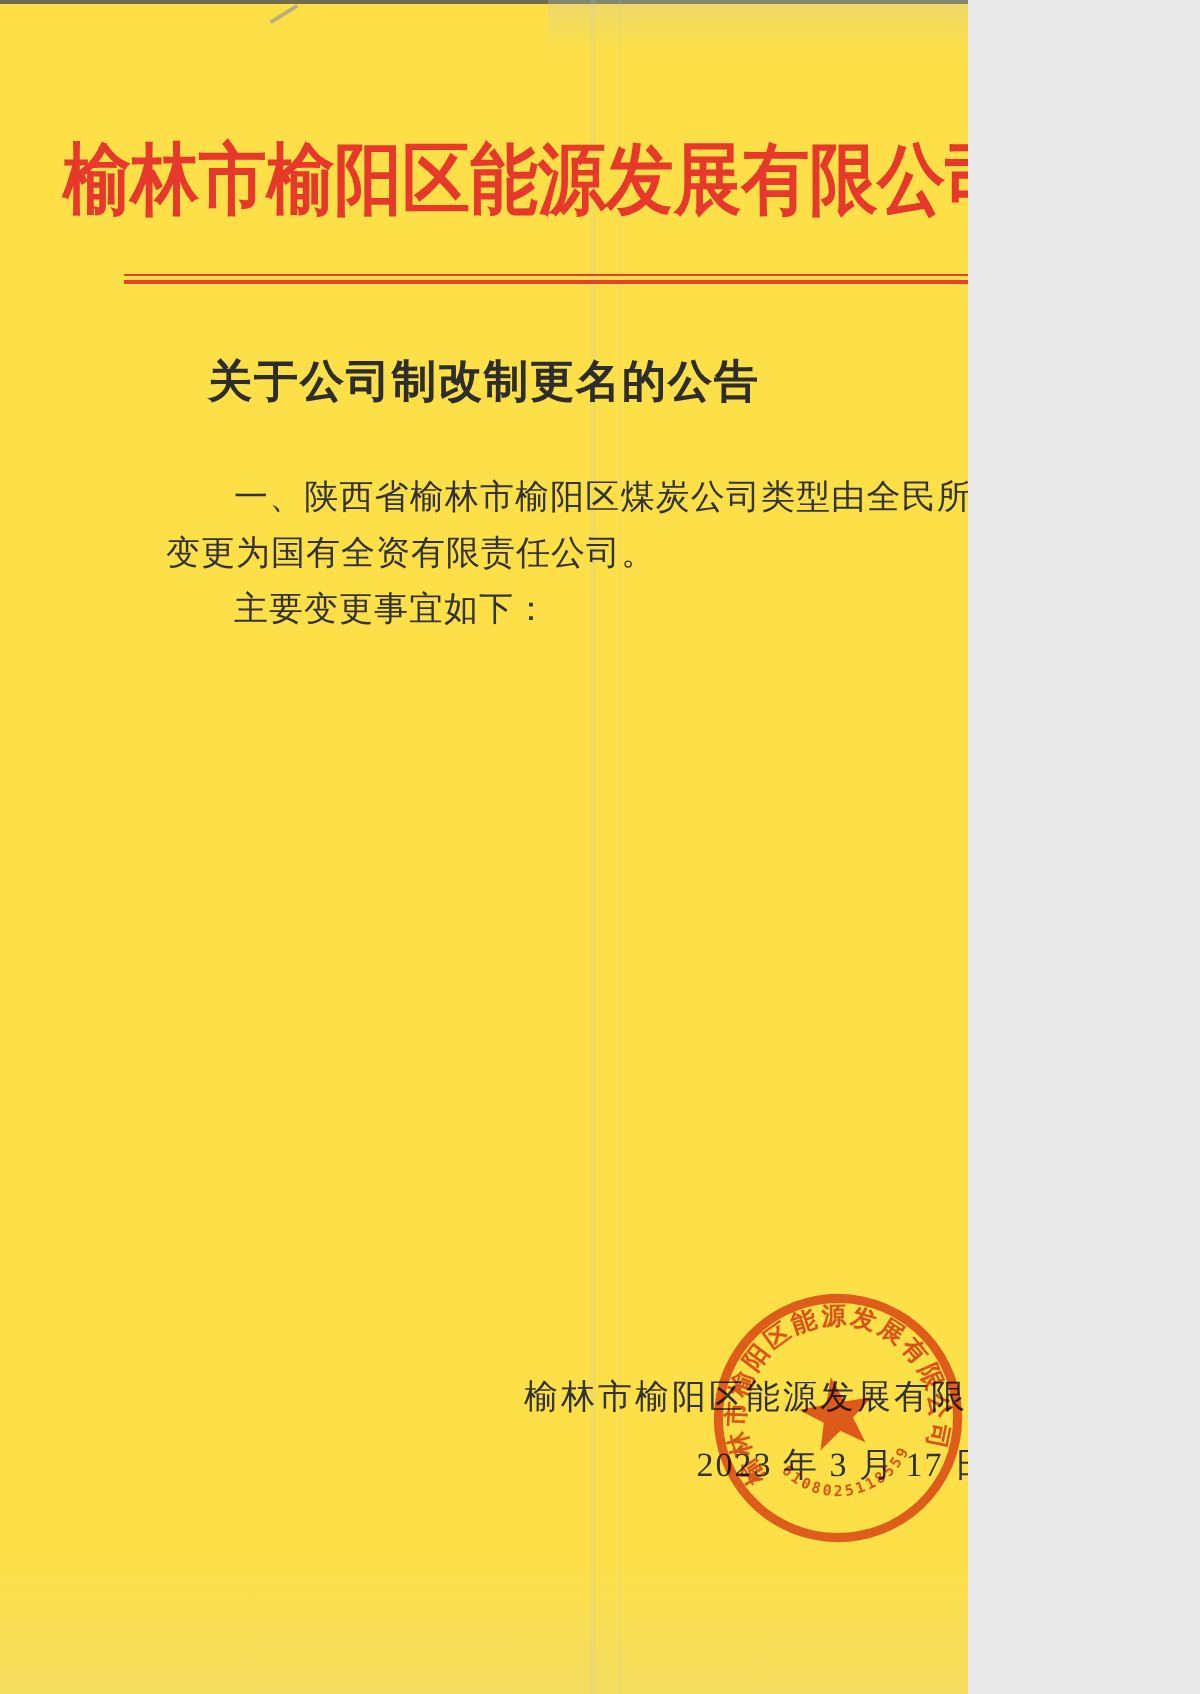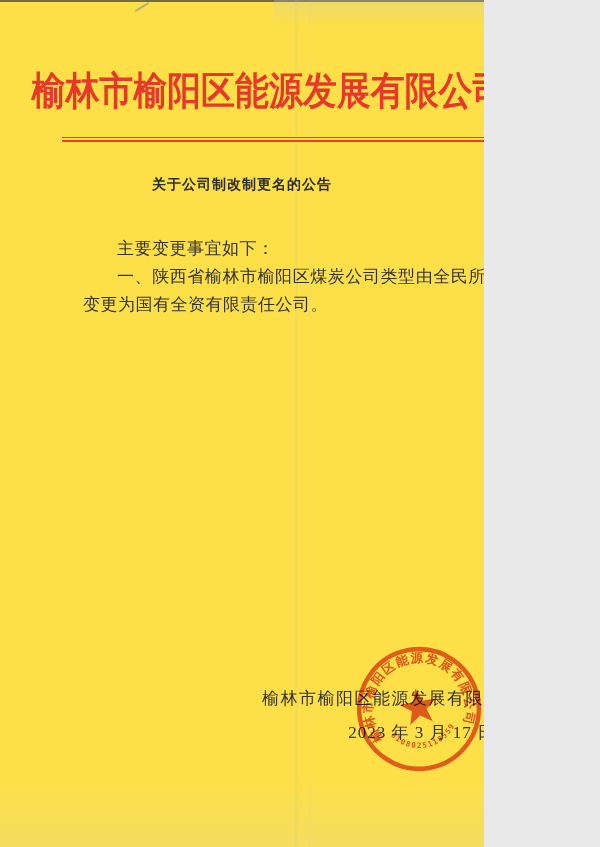--- a/index.html
+++ b/index.html
@@ -43,21 +43,21 @@
   }
   .rule {
     position: absolute; top: 137px; left: 62px; width: 458px; height: 2px;
     border-top: 1.5px solid var(--rule-red, #e8402d);
     border-bottom: 2.5px solid var(--rule-red, #e8402d);
   }
   .doc-title {
     position: absolute; top: 176px; left: 0; right: 0;
     text-align: center;
     font-family: "Liberation Sans", "DejaVu Sans", sans-serif;
-    font-size: 14px; font-weight: bold; letter-spacing: 1px;
+    font-size: 22px; font-weight: bold; letter-spacing: 1px;
     color: #2d2d2d;
   }
   .body-text {
     position: absolute; top: 235px; left: 83px; width: 438px;
     font-size: 17px; line-height: 28.1px; letter-spacing: .5px;
     text-align: justify; text-justify: inter-character;
     color: var(--body-ink, #333333);
   }
   .body-text p { margin: 0; text-indent: 2em; }
   .signature {
@@ -92,22 +92,22 @@
   <div class="shade-tr"></div>
   <div class="shade-b"></div>
 
   <div class="letterhead">榆林市榆阳区能源发展有限公司</div>
 
   <div class="rule"></div>
 
   <div class="doc-title">关于公司制改制更名的公告</div>
 
   <div class="body-text">
+    <p>一、陕西省榆林市榆阳区煤炭公司类型由全民所有制变更为国有全资有限责任公司。</p>
     <p>主要变更事宜如下：</p>
-    <p>一、陕西省榆林市榆阳区煤炭公司类型由全民所有制变更为国有全资有限责任公司。</p>
   </div>
 
   <div class="signature">榆林市榆阳区能源发展有限公司</div>
 
   <div class="sign-date">2023 年 3 月 17 日</div>
 
   <div class="seal">
     <svg viewBox="0 0 200 200" xmlns="http://www.w3.org/2000/svg">
       <defs>
         <path id="sealTextArc" d="M 41 141 A 72 72 0 1 1 159 141" fill="none"></path>

